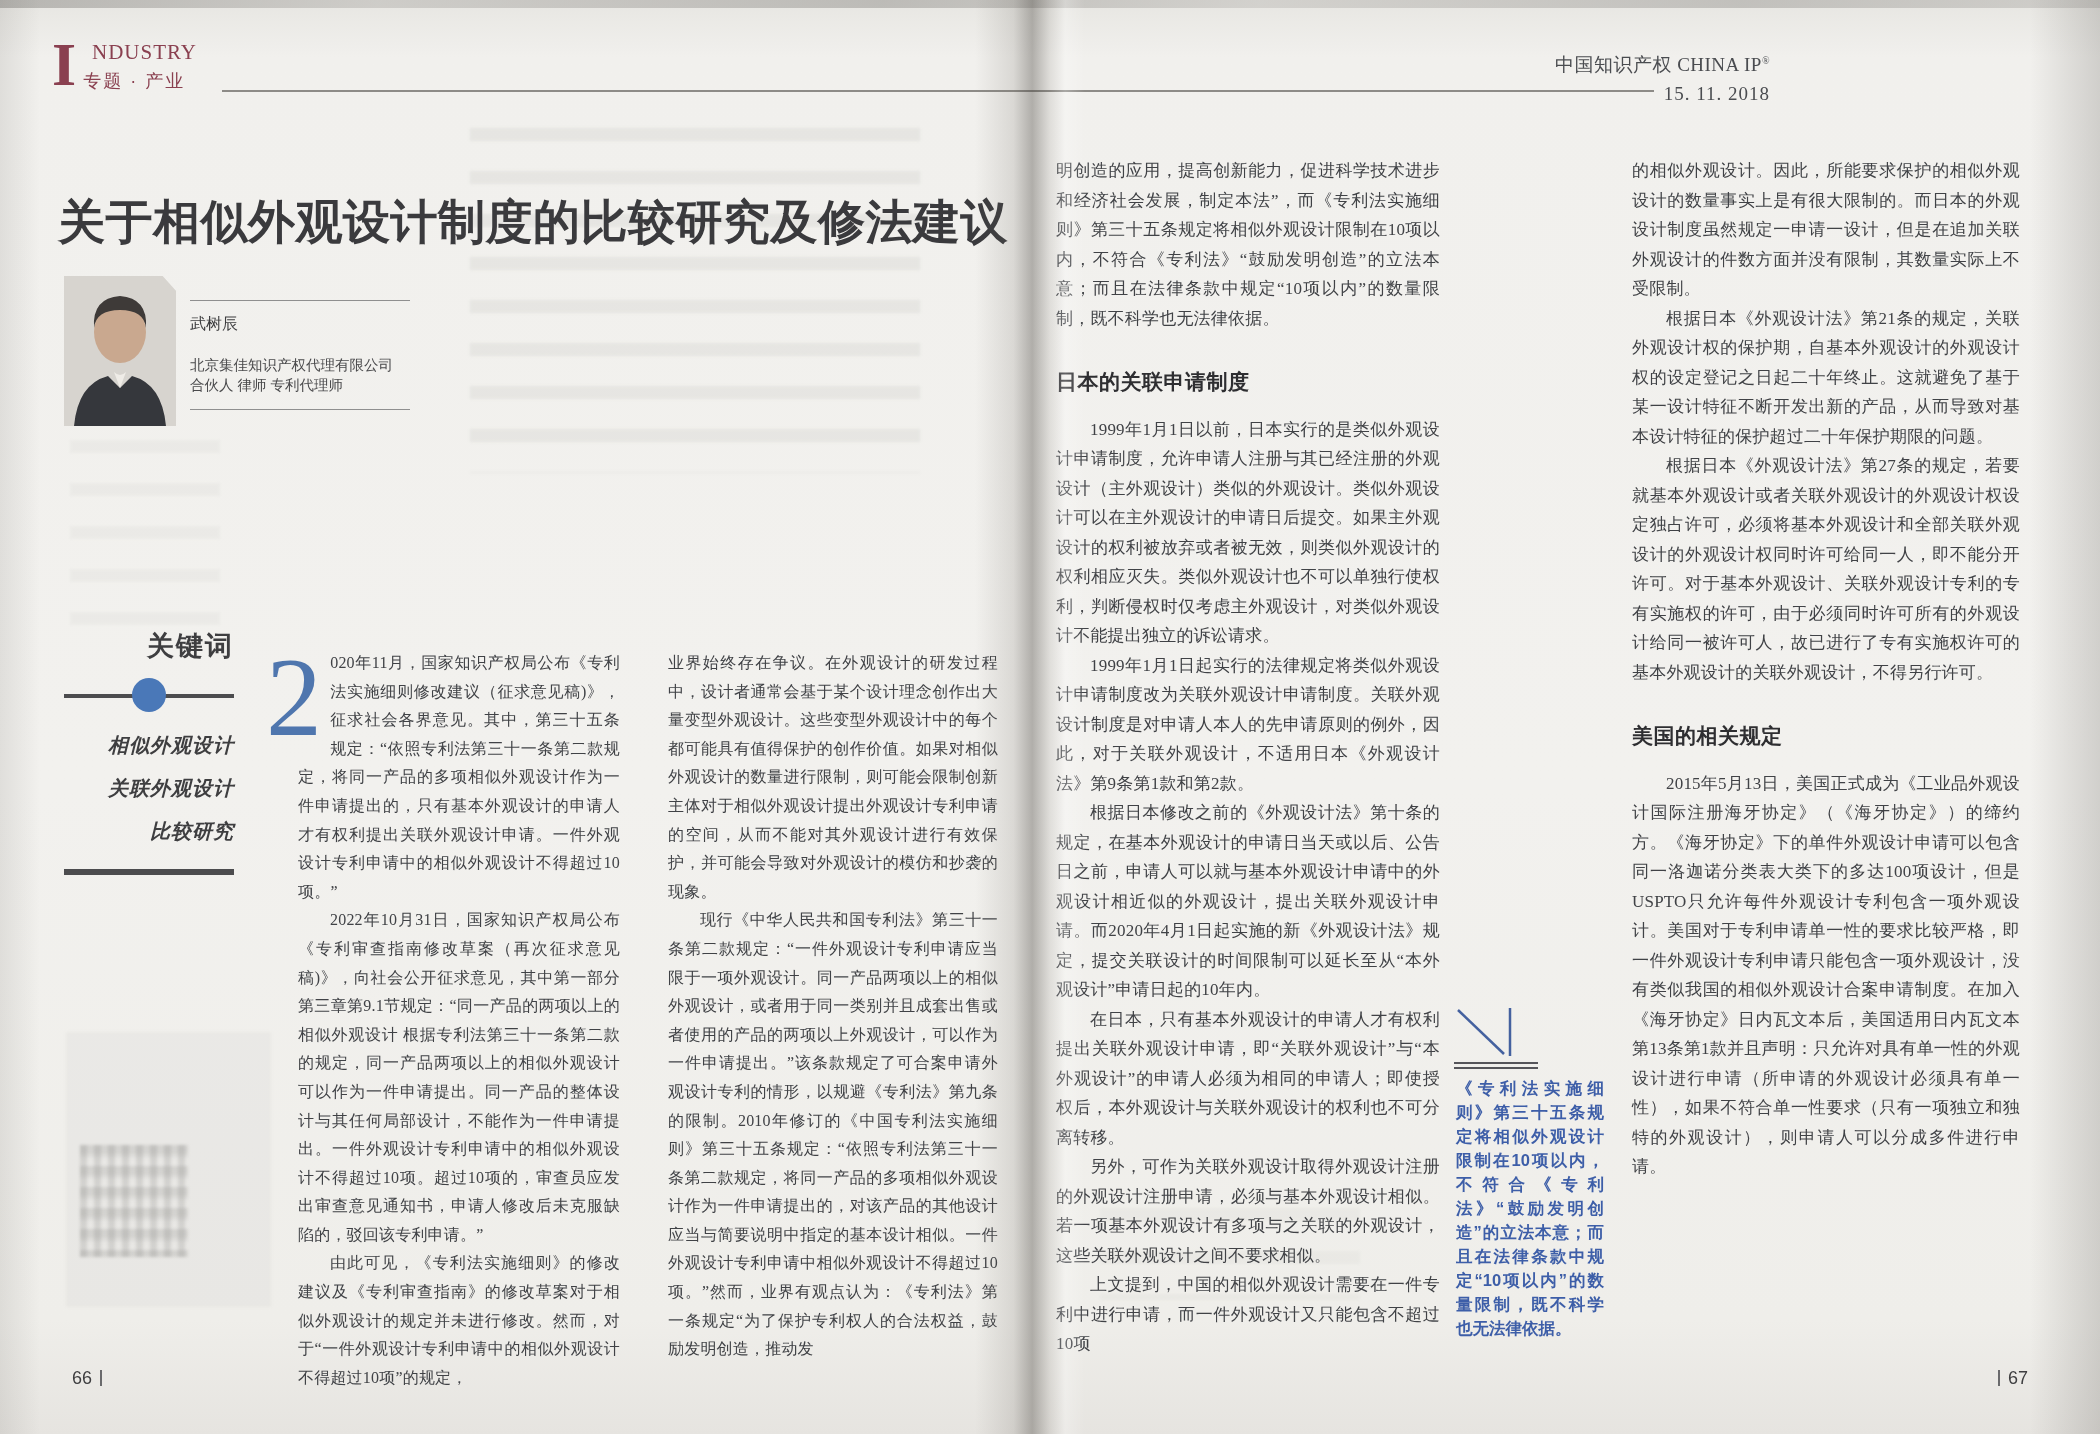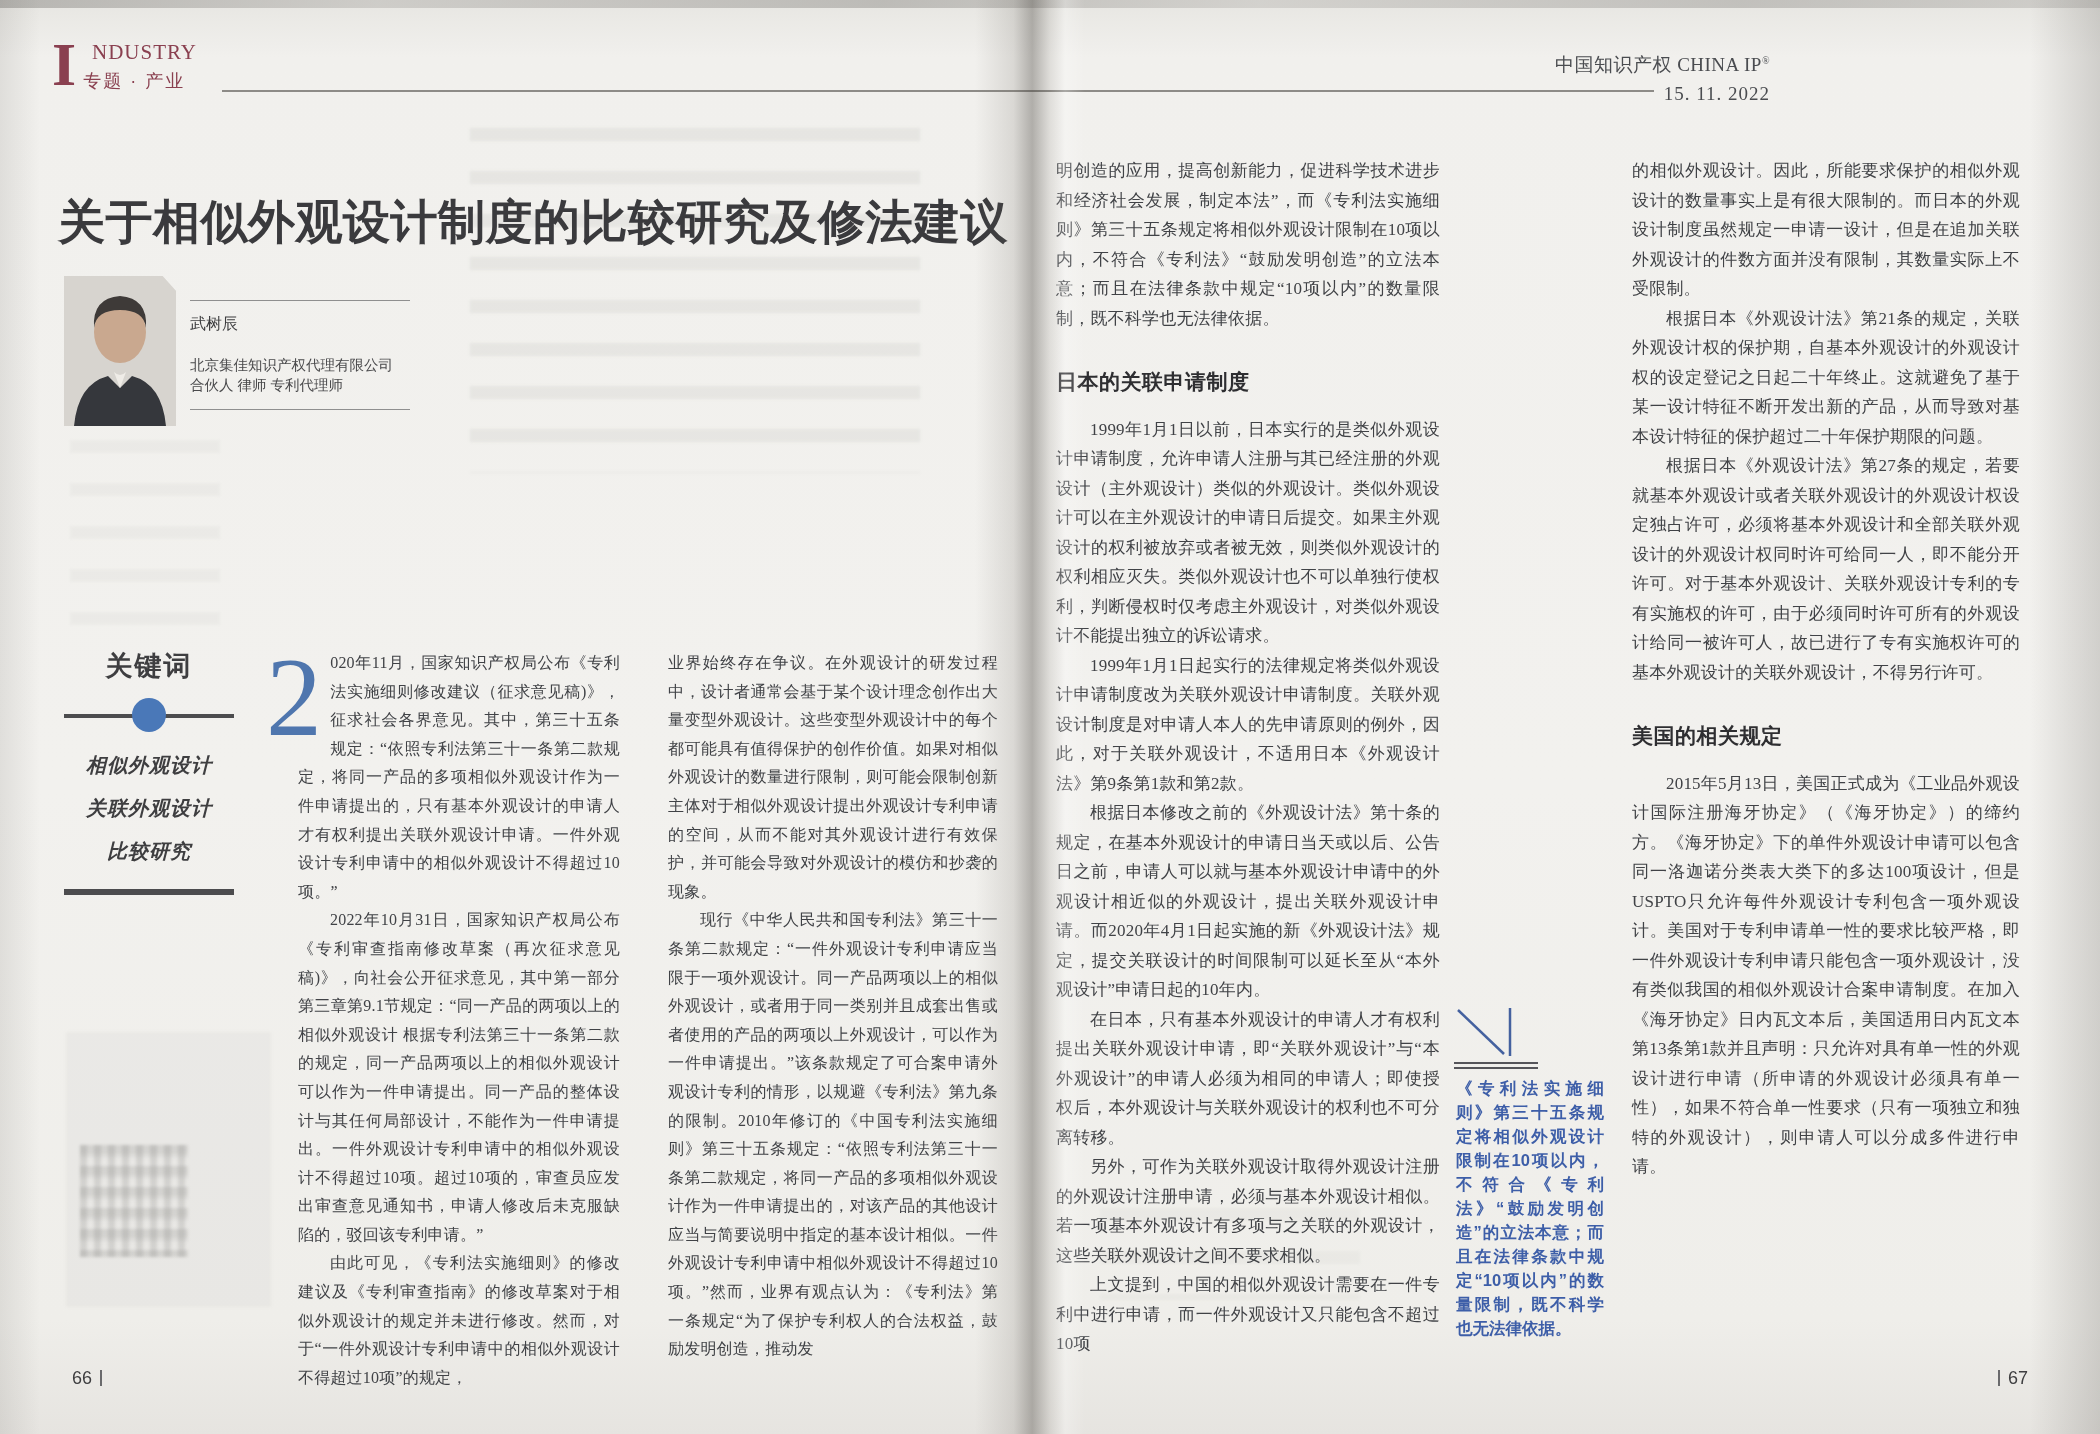--- a/index.html
+++ b/index.html
@@ -44,21 +44,21 @@
   .author-photo{position:absolute;left:64px;top:276px;width:112px;height:150px;
     background:linear-gradient(180deg,#e3e1dd 0%,#d4d1cc 60%,#c9c6c1 100%);
     clip-path:polygon(0 0,88% 0,100% 10%,100% 100%,0 100%);overflow:hidden;}
   .author-photo svg{display:block;}
   .author-block{position:absolute;left:190px;top:300px;width:220px;}
   .author-rule{height:1px;background:#8f8f8f;}
   .author-name{font-family:"Liberation Sans",sans-serif;font-size:16px;font-weight:normal;color:#3c3c3e;margin:13px 0 20px;}
   .author-org{font-family:"Liberation Sans",sans-serif;font-size:14.5px;color:#4a4a4c;line-height:20px;margin-bottom:14px;}
 
   
-  .kw-block{position:absolute;left:64px;top:648px;width:170px;text-align:center;}
+  .kw-block{position:absolute;left:64px;top:628px;width:170px;text-align:right;}
   .kw-head{font-family:"Liberation Serif",serif;font-size:27px;font-weight:bold;color:#3e3e40;letter-spacing:2px;}
   .kw-divider{position:relative;height:36px;margin-top:14px;}
   .kw-divider .line{position:absolute;left:0;right:0;top:16px;height:4px;background:#4c4c4e;}
   .kw-divider .dot{position:absolute;left:50%;top:0;width:34px;height:34px;margin-left:-17px;border-radius:50%;background:#4a78b8;}
   .kw-list{margin-top:10px;}
   .kw-item{font-family:"Liberation Serif",serif;font-size:20px;font-weight:bold;color:#3e3e40;line-height:43px;letter-spacing:1px;font-style:italic;}
   .kw-bar{height:6px;background:#4c4c4e;margin-top:16px;}
 
   
   .bodycol{position:absolute;color:#404246;text-align:justify;}
@@ -108,21 +108,21 @@
   <div class="ghost ghost-lines" style="left:1100px;top:1208px;width:260px;height:92px;opacity:.55;"></div>
 
   <div class="brandmark">
     <span class="big-i">I</span>
     <span class="en">NDUSTRY</span>
     <span class="zh">专题 · 产业</span>
   </div>
   <div class="header-rule"></div>
   <div class="masthead">
     <div class="brand"><span>中国知识产权 CHINA IP</span><sup>®</sup></div>
-    <div class="date">15. 11. 2022</div>
+    <div class="date">15. 11. 2018</div>
   </div>
 
   <h1 class="article-title">关于相似外观设计制度的比较研究及修法建议</h1>
 
   <div class="author-photo">
     <svg width="112" height="150" viewBox="0 0 112 150">
       <rect x="0" y="0" width="112" height="150" fill="#d7d4cf"></rect>
       <ellipse cx="56" cy="56" rx="26" ry="31" fill="#c9a88f"></ellipse>
       <path d="M30 52 Q28 22 56 20 Q84 22 82 52 Q80 34 56 34 Q32 34 30 52 Z" fill="#3e3a38"></path>
       <path d="M10 150 Q14 108 44 100 L56 112 L68 100 Q98 108 102 150 Z" fill="#35373c"></path>

